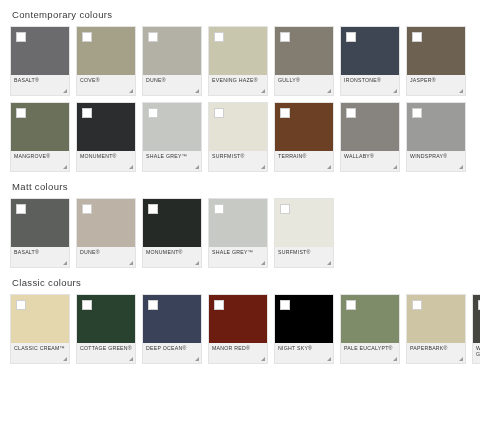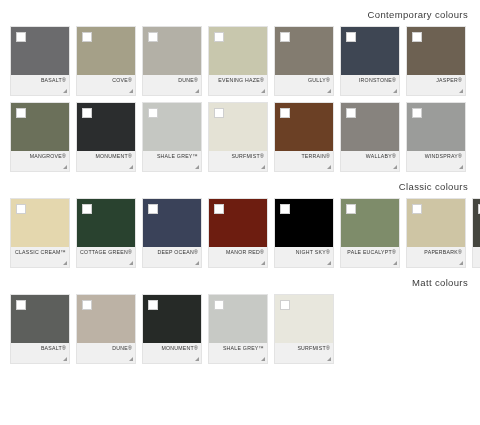--- a/index.html
+++ b/index.html
@@ -14,21 +14,20 @@
     font-family: "Liberation Sans", sans-serif;
     -webkit-font-smoothing: antialiased;
   }
   #app {
     width: 480px;
     height: 398px;
     position: relative;
     background: #ffffff;
     box-sizing: border-box;
     padding: 0 8px;
-    text-align: right;
   }
   .section {
     margin: 0;
   }
   .section-header {
     font-size: 9.5px;
     color: #3a3a3a;
     letter-spacing: 0.35px;
     font-weight: 400;
     padding: 9px 4px 6px 4px;
@@ -224,138 +223,138 @@
             <span class="swatch-check"></span>
           </div>
           <div class="swatch-label-bar">
             <span class="swatch-label">WINDSPRAY®</span>
             <span class="corner-mark"></span>
           </div>
         </div>
       </div>
     </div>
     <div class="section">
-      <div class="section-header">Classic colours</div>
+      <div class="section-header">Matt colours</div>
       <div class="swatch-row">
         <div class="swatch">
-          <div class="swatch-color" style="background: rgb(228, 215, 174);">
-            <span class="swatch-check"></span>
-          </div>
-          <div class="swatch-label-bar">
-            <span class="swatch-label">CLASSIC CREAM™</span>
-            <span class="corner-mark"></span>
-          </div>
-        </div>
-        <div class="swatch">
-          <div class="swatch-color" style="background: rgb(41, 66, 47);">
-            <span class="swatch-check"></span>
-          </div>
-          <div class="swatch-label-bar">
-            <span class="swatch-label">COTTAGE GREEN®</span>
-            <span class="corner-mark"></span>
-          </div>
-        </div>
-        <div class="swatch">
-          <div class="swatch-color" style="background: rgb(58, 66, 89);">
-            <span class="swatch-check"></span>
-          </div>
-          <div class="swatch-label-bar">
-            <span class="swatch-label">DEEP OCEAN®</span>
-            <span class="corner-mark"></span>
-          </div>
-        </div>
-        <div class="swatch">
-          <div class="swatch-color" style="background: rgb(109, 29, 16);">
-            <span class="swatch-check"></span>
-          </div>
-          <div class="swatch-label-bar">
-            <span class="swatch-label">MANOR RED®</span>
-            <span class="corner-mark"></span>
-          </div>
-        </div>
-        <div class="swatch">
-          <div class="swatch-color" style="background: rgb(0, 0, 0);">
-            <span class="swatch-check"></span>
-          </div>
-          <div class="swatch-label-bar">
-            <span class="swatch-label">NIGHT SKY®</span>
-            <span class="corner-mark"></span>
-          </div>
-        </div>
-        <div class="swatch">
-          <div class="swatch-color" style="background: rgb(126, 140, 106);">
-            <span class="swatch-check"></span>
-          </div>
-          <div class="swatch-label-bar">
-            <span class="swatch-label">PALE EUCALYPT®</span>
-            <span class="corner-mark"></span>
-          </div>
-        </div>
-        <div class="swatch">
-          <div class="swatch-color" style="background: rgb(206, 197, 164);">
-            <span class="swatch-check"></span>
-          </div>
-          <div class="swatch-label-bar">
-            <span class="swatch-label">PAPERBARK®</span>
-            <span class="corner-mark"></span>
-          </div>
-        </div>
-        <div class="swatch">
-          <div class="swatch-color" style="background: rgb(69, 70, 63);">
-            <span class="swatch-check"></span>
-          </div>
-          <div class="swatch-label-bar">
-            <span class="swatch-label">WOODLAND GREY®</span>
+          <div class="swatch-color" style="background: rgb(93, 95, 92);">
+            <span class="swatch-check"></span>
+          </div>
+          <div class="swatch-label-bar">
+            <span class="swatch-label">BASALT®</span>
+            <span class="corner-mark"></span>
+          </div>
+        </div>
+        <div class="swatch">
+          <div class="swatch-color" style="background: rgb(188, 178, 165);">
+            <span class="swatch-check"></span>
+          </div>
+          <div class="swatch-label-bar">
+            <span class="swatch-label">DUNE®</span>
+            <span class="corner-mark"></span>
+          </div>
+        </div>
+        <div class="swatch">
+          <div class="swatch-color" style="background: rgb(38, 42, 39);">
+            <span class="swatch-check"></span>
+          </div>
+          <div class="swatch-label-bar">
+            <span class="swatch-label">MONUMENT®</span>
+            <span class="corner-mark"></span>
+          </div>
+        </div>
+        <div class="swatch">
+          <div class="swatch-color" style="background: rgb(199, 201, 197);">
+            <span class="swatch-check"></span>
+          </div>
+          <div class="swatch-label-bar">
+            <span class="swatch-label">SHALE GREY™</span>
+            <span class="corner-mark"></span>
+          </div>
+        </div>
+        <div class="swatch">
+          <div class="swatch-color" style="background: rgb(232, 231, 221);">
+            <span class="swatch-check"></span>
+          </div>
+          <div class="swatch-label-bar">
+            <span class="swatch-label">SURFMIST®</span>
+            <span class="corner-mark"></span>
           </div>
         </div>
       </div>
     </div>
     <div class="section">
-      <div class="section-header">Matt colours</div>
+      <div class="section-header">Classic colours</div>
       <div class="swatch-row">
         <div class="swatch">
-          <div class="swatch-color" style="background: rgb(93, 95, 92);">
-            <span class="swatch-check"></span>
-          </div>
-          <div class="swatch-label-bar">
-            <span class="swatch-label">BASALT®</span>
-            <span class="corner-mark"></span>
-          </div>
-        </div>
-        <div class="swatch">
-          <div class="swatch-color" style="background: rgb(188, 178, 165);">
-            <span class="swatch-check"></span>
-          </div>
-          <div class="swatch-label-bar">
-            <span class="swatch-label">DUNE®</span>
-            <span class="corner-mark"></span>
-          </div>
-        </div>
-        <div class="swatch">
-          <div class="swatch-color" style="background: rgb(38, 42, 39);">
-            <span class="swatch-check"></span>
-          </div>
-          <div class="swatch-label-bar">
-            <span class="swatch-label">MONUMENT®</span>
-            <span class="corner-mark"></span>
-          </div>
-        </div>
-        <div class="swatch">
-          <div class="swatch-color" style="background: rgb(199, 201, 197);">
-            <span class="swatch-check"></span>
-          </div>
-          <div class="swatch-label-bar">
-            <span class="swatch-label">SHALE GREY™</span>
-            <span class="corner-mark"></span>
-          </div>
-        </div>
-        <div class="swatch">
-          <div class="swatch-color" style="background: rgb(232, 231, 221);">
-            <span class="swatch-check"></span>
-          </div>
-          <div class="swatch-label-bar">
-            <span class="swatch-label">SURFMIST®</span>
-            <span class="corner-mark"></span>
+          <div class="swatch-color" style="background: rgb(228, 215, 174);">
+            <span class="swatch-check"></span>
+          </div>
+          <div class="swatch-label-bar">
+            <span class="swatch-label">CLASSIC CREAM™</span>
+            <span class="corner-mark"></span>
+          </div>
+        </div>
+        <div class="swatch">
+          <div class="swatch-color" style="background: rgb(41, 66, 47);">
+            <span class="swatch-check"></span>
+          </div>
+          <div class="swatch-label-bar">
+            <span class="swatch-label">COTTAGE GREEN®</span>
+            <span class="corner-mark"></span>
+          </div>
+        </div>
+        <div class="swatch">
+          <div class="swatch-color" style="background: rgb(58, 66, 89);">
+            <span class="swatch-check"></span>
+          </div>
+          <div class="swatch-label-bar">
+            <span class="swatch-label">DEEP OCEAN®</span>
+            <span class="corner-mark"></span>
+          </div>
+        </div>
+        <div class="swatch">
+          <div class="swatch-color" style="background: rgb(109, 29, 16);">
+            <span class="swatch-check"></span>
+          </div>
+          <div class="swatch-label-bar">
+            <span class="swatch-label">MANOR RED®</span>
+            <span class="corner-mark"></span>
+          </div>
+        </div>
+        <div class="swatch">
+          <div class="swatch-color" style="background: rgb(0, 0, 0);">
+            <span class="swatch-check"></span>
+          </div>
+          <div class="swatch-label-bar">
+            <span class="swatch-label">NIGHT SKY®</span>
+            <span class="corner-mark"></span>
+          </div>
+        </div>
+        <div class="swatch">
+          <div class="swatch-color" style="background: rgb(126, 140, 106);">
+            <span class="swatch-check"></span>
+          </div>
+          <div class="swatch-label-bar">
+            <span class="swatch-label">PALE EUCALYPT®</span>
+            <span class="corner-mark"></span>
+          </div>
+        </div>
+        <div class="swatch">
+          <div class="swatch-color" style="background: rgb(206, 197, 164);">
+            <span class="swatch-check"></span>
+          </div>
+          <div class="swatch-label-bar">
+            <span class="swatch-label">PAPERBARK®</span>
+            <span class="corner-mark"></span>
+          </div>
+        </div>
+        <div class="swatch">
+          <div class="swatch-color" style="background: rgb(69, 70, 63);">
+            <span class="swatch-check"></span>
+          </div>
+          <div class="swatch-label-bar">
+            <span class="swatch-label">WOODLAND GREY®</span>
           </div>
         </div>
       </div>
     </div>
   </div>
 
 </body></html>

